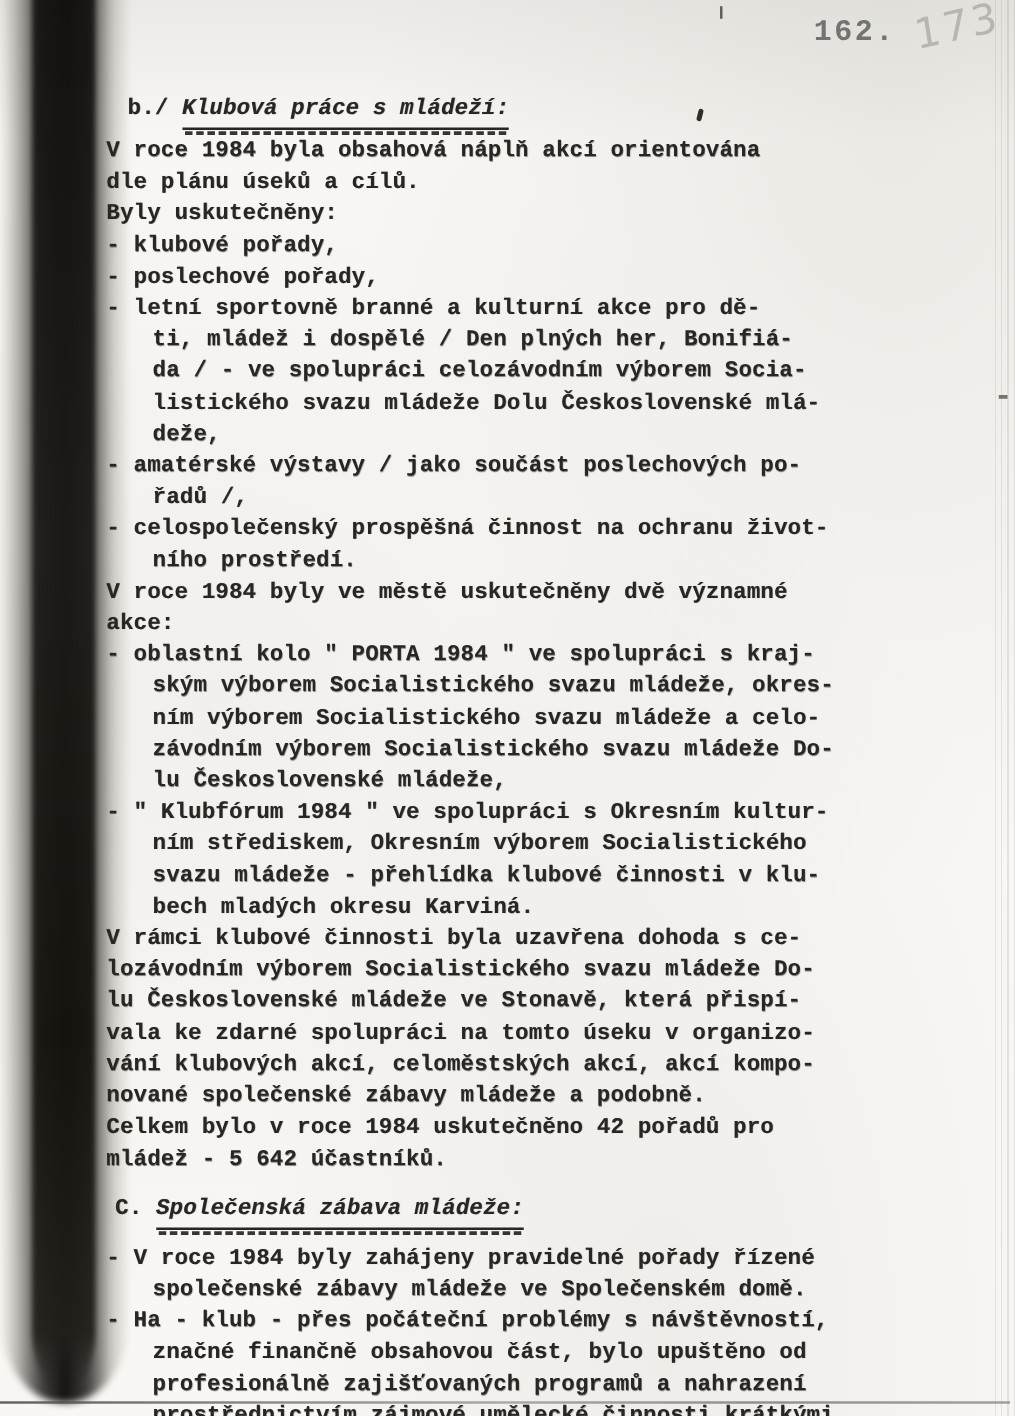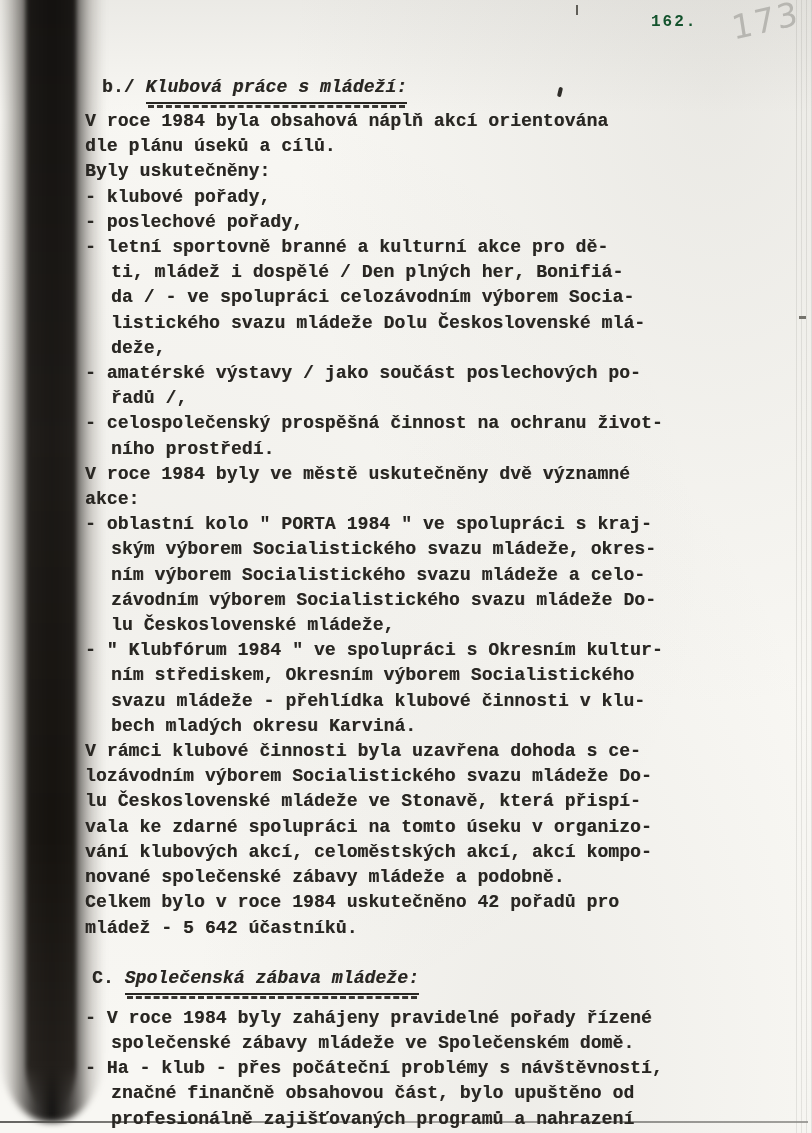--- a/index.html
+++ b/index.html
@@ -45,47 +45,47 @@
     opacity:.8;
   }
   
   .right-streak{
     position:absolute; right:0; top:0; width:16px; height:1133px;
     background:repeating-linear-gradient(90deg, rgba(90,88,82,.18) 0 1px, rgba(0,0,0,0) 1px 5px);
     opacity:.7;
   }
   .typed-page-number{
     position:absolute; left:651px; top:13px;
-    font-size:16px; font-weight:bold; color:#14532d; letter-spacing:2px;
+    font-size:24px; font-weight:bold; color:#737373; letter-spacing:2px;
   }
   .handwritten-number{
     position:absolute; left:731px; top:1px;
     font-family:"DejaVu Sans", sans-serif;
     font-size:33px; color:#b7b6b1; letter-spacing:2px;
     transform:rotate(-13deg) skewX(-4deg);
   }
   .content{
     position:absolute; left:85px; top:72px; width:640px;
     color:#282622; font-size:18px; font-weight:bold;
     white-space:pre; letter-spacing:.1px;
     text-shadow:.4px .4px .6px rgba(45,42,38,.55);
   }
   .ln{ line-height:25.2px; min-height:25.2px; }
-  .ind1{ padding-left:26px; }
+  .ind1{ padding-left:37px; }
   .heading{ line-height:30px; min-height:30px; }
   .heading .title{
     display:inline-block; position:relative;
     border-bottom:2.5px solid currentColor; padding-bottom:0px;font-style:italic;
   }
   .heading .title::after{
     content:""; position:absolute; left:2px; right:2px; bottom:-6px;
     border-bottom:3px dashed currentColor; opacity:.92;
   }
   [data-name="heading-b"]{ margin-left:17px; margin-bottom:5px; }
-  [data-name="heading-c"]{ margin-left:7px; margin-top:22px; margin-bottom:11px; }
+  [data-name="heading-c"]{ margin-left:7px; margin-top:11px; margin-bottom:11px; }
   
   .speck-a{ position:absolute; left:558px; top:87px; width:4px; height:10px;
     background:#2f2d29; transform:rotate(14deg); border-radius:2px; }
   .speck-b{ position:absolute; left:576px; top:5px; width:2px; height:10px;
     background:#605e58; }
   .speck-c{ position:absolute; left:799px; top:316px; width:7px; height:3px;
     background:#75736d; }
 </style>
 </head>
 <body>

